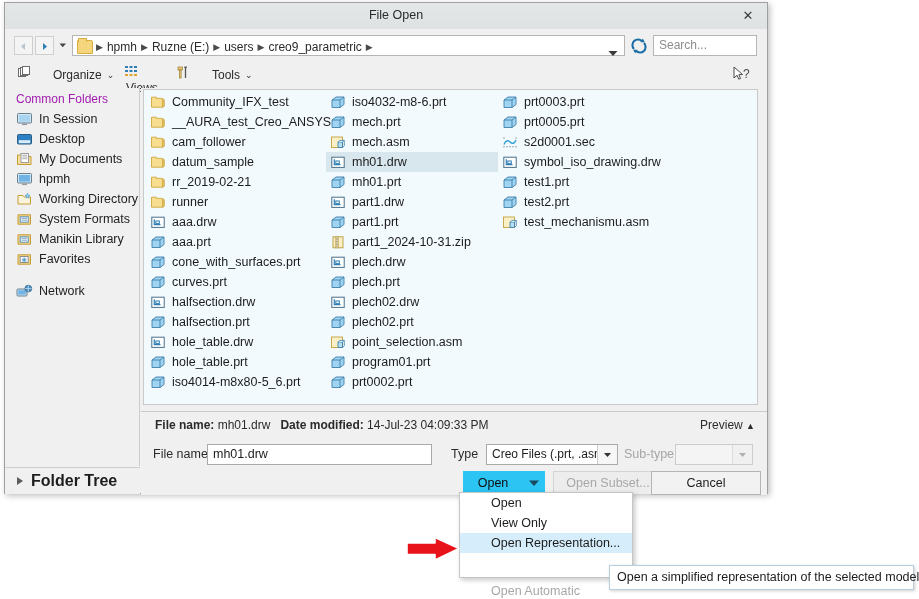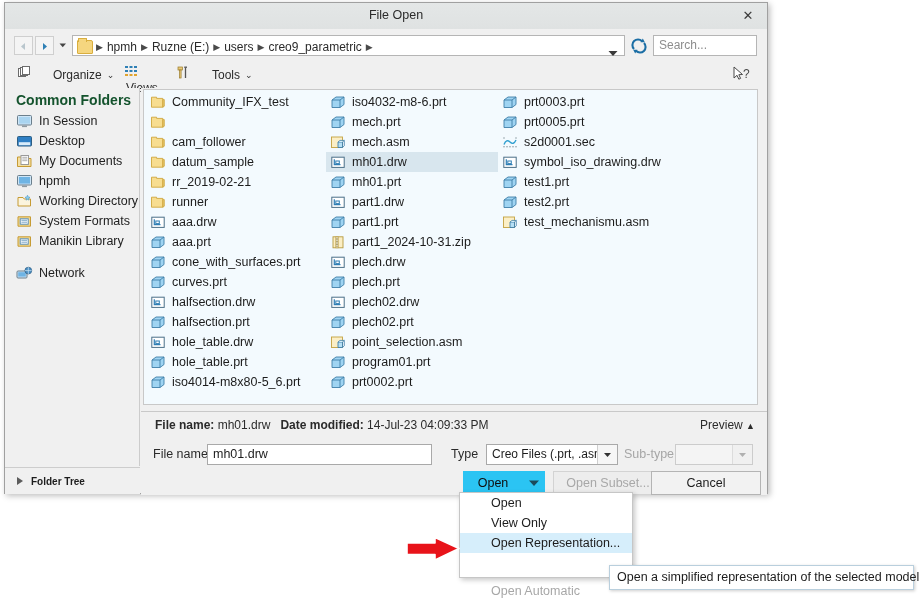--- a/index.html
+++ b/index.html
@@ -93,21 +93,21 @@
   .tool-item .tl { margin-left: 21px; }
   .caret { margin-left: 5px; font-size: 9px; color: #333; }
   .help-cursor { position: absolute; right: 12px; top: 4px; }
 
   
   .sidebar {
     position: absolute; left: 0; top: 85px; width: 135px; height: 378px;
     background: #f0f0f0; border-right: 1px solid #cccccc;
     box-sizing: border-box;
   }
-  .sb-header { font-size: 14px; font-weight: bold; color: #14532d; padding: 4px 0 3px 11px; }
+  .sb-header { font-size: 12px; font-weight: normal; color: #a21caf; padding: 4px 0 3px 11px; }
   .sb-item { height: 20px; display: flex; align-items: center; padding-left: 11px; font-size: 12.5px; color: #222; }
   .sb-item .ico { width: 17px; height: 15px; margin-right: 6px; flex: 0 0 17px; }
   .sb-gap { height: 12px; }
 
   .listarea {
     position: absolute; left: 136px; top: 85px;
     width: 626px; height: 320px;
     background: #f0f0f0;
     box-sizing: border-box;
   }
@@ -187,21 +187,21 @@
     background: #f2f2f2; border: 1px solid #b4b4b4; color: #1c1c1c;
   }
 
   
   .foldertree {
     position: absolute; left: 0; top: 464px; width: 135px; height: 27px;
     background: #f0f0f0; border-top: 1px solid #cdcdcd; box-sizing: border-box;
   }
   .ft-inner { display: flex; align-items: center; height: 26px; padding-left: 12px; }
   .ft-tri { width: 0;height:0;border-left:6px solid #5c5c5c;border-top:4.5px solid transparent;border-bottom:4.5px solid transparent; margin-right:8px; }
-  .ft-label { font-size: 10px; font-weight: bold; color: #1d1d1d; }
+  .ft-label { font-size: 16px; font-weight: bold; color: #1d1d1d; }
 
   
   .dropmenu {
     position: absolute; left: 459px; top: 492px;
     width: 174px; height: 86px;
     background: #ffffff; border: 1px solid #c6c6c6;
     box-shadow: 2px 2px 5px rgba(0,0,0,0.22);
     box-sizing: border-box; z-index: 30;
   }
   .mi {
@@ -421,20 +421,35 @@
           <svg width="17" height="15" viewBox="0 0 17 15">
               <path d="M2 2.8 L14.5 2.8 L14.5 12.2 L2 12.2 Z" fill="#f3d98f" stroke="#c69b34"></path>
               <rect x="4.2" y="4.8" width="8" height="5.4" fill="#fff" stroke="#5b8fb8"></rect>
               <path d="M5.4 6.3 H11" stroke="#5b8fb8" stroke-width="0.8"></path>
               <path d="M5.4 8.2 H11" stroke="#5b8fb8" stroke-width="0.8"></path>
             </svg>
         </span>
         <span>Manikin Library</span>
       </div>
 
+      <div class="sb-item">
+        <span class="ico">
+          <svg width="17" height="15" viewBox="0 0 17 15">
+              <path d="M2 2.8 L14.5 2.8 L14.5 12.2 L2 12.2 Z" fill="#f3d98f" stroke="#c69b34"></path>
+              <rect x="4.2" y="4.5" width="8" height="6" fill="#fff" stroke="#8c8c8c"></rect>
+              <g stroke="#4f94c4" stroke-width="0.9">
+                <path d="M8.2 5.4 V10.5"></path>
+                <path d="M5.7 7.9 H10.7"></path>
+                <path d="M6.5 6.2 L9.9 9.7"></path>
+                <path d="M9.9 6.2 L6.5 9.7"></path>
+              </g>
+            </svg>
+        </span>
+        <span>Favorites</span>
+      </div>
 
       <div class="sb-gap"></div>
 
       <div class="sb-item">
         <span class="ico">
           <svg width="17" height="15" viewBox="0 0 17 15">
               <rect x="1" y="5" width="10" height="7" rx="1" fill="#cfe6f7" stroke="#6b7f8c"></rect>
               <rect x="2.2" y="6.2" width="7.6" height="4.4" fill="#6fb4e4"></rect>
               <circle cx="12.3" cy="4.6" r="3.4" fill="#4a8fc4" stroke="#2c5d82" stroke-width="0.7"></circle>
               <path d="M9 4.6 H15.6 M12.3 1.2 V8" stroke="#cfe6f7" stroke-width="0.7"></path>
@@ -459,20 +474,21 @@
                   <path d="M1.5 2.2 L6.6 2.2 L6.6 3.4 L12.8 3.4 L12.8 12.2 L1.5 12.2 Z" fill="#f7dd90" stroke="#cfa73d" stroke-width="0.9"></path>
                   <path d="M12.8 4.6 L14.3 4.6 L14.3 11.2 L12.8 12.2 Z" fill="#e8c870" stroke="#cfa73d" stroke-width="0.8"></path>
                 </svg></span>
               <span>Community_IFX_test</span>
             </div>
             <div class="frow">
               <span class="ico"><svg width="16" height="15" viewBox="0 0 16 15">
                   <path d="M1.5 2.2 L6.6 2.2 L6.6 3.4 L12.8 3.4 L12.8 12.2 L1.5 12.2 Z" fill="#f7dd90" stroke="#cfa73d" stroke-width="0.9"></path>
                   <path d="M12.8 4.6 L14.3 4.6 L14.3 11.2 L12.8 12.2 Z" fill="#e8c870" stroke="#cfa73d" stroke-width="0.8"></path>
                 </svg></span>
+              <span>__AURA_test_Creo_ANSYS</span>
             </div>
             <div class="frow">
               <span class="ico"><svg width="16" height="15" viewBox="0 0 16 15">
                   <path d="M1.5 2.2 L6.6 2.2 L6.6 3.4 L12.8 3.4 L12.8 12.2 L1.5 12.2 Z" fill="#f7dd90" stroke="#cfa73d" stroke-width="0.9"></path>
                   <path d="M12.8 4.6 L14.3 4.6 L14.3 11.2 L12.8 12.2 Z" fill="#e8c870" stroke="#cfa73d" stroke-width="0.8"></path>
                 </svg></span>
               <span>cam_follower</span>
             </div>
             <div class="frow">
               <span class="ico"><svg width="16" height="15" viewBox="0 0 16 15">

